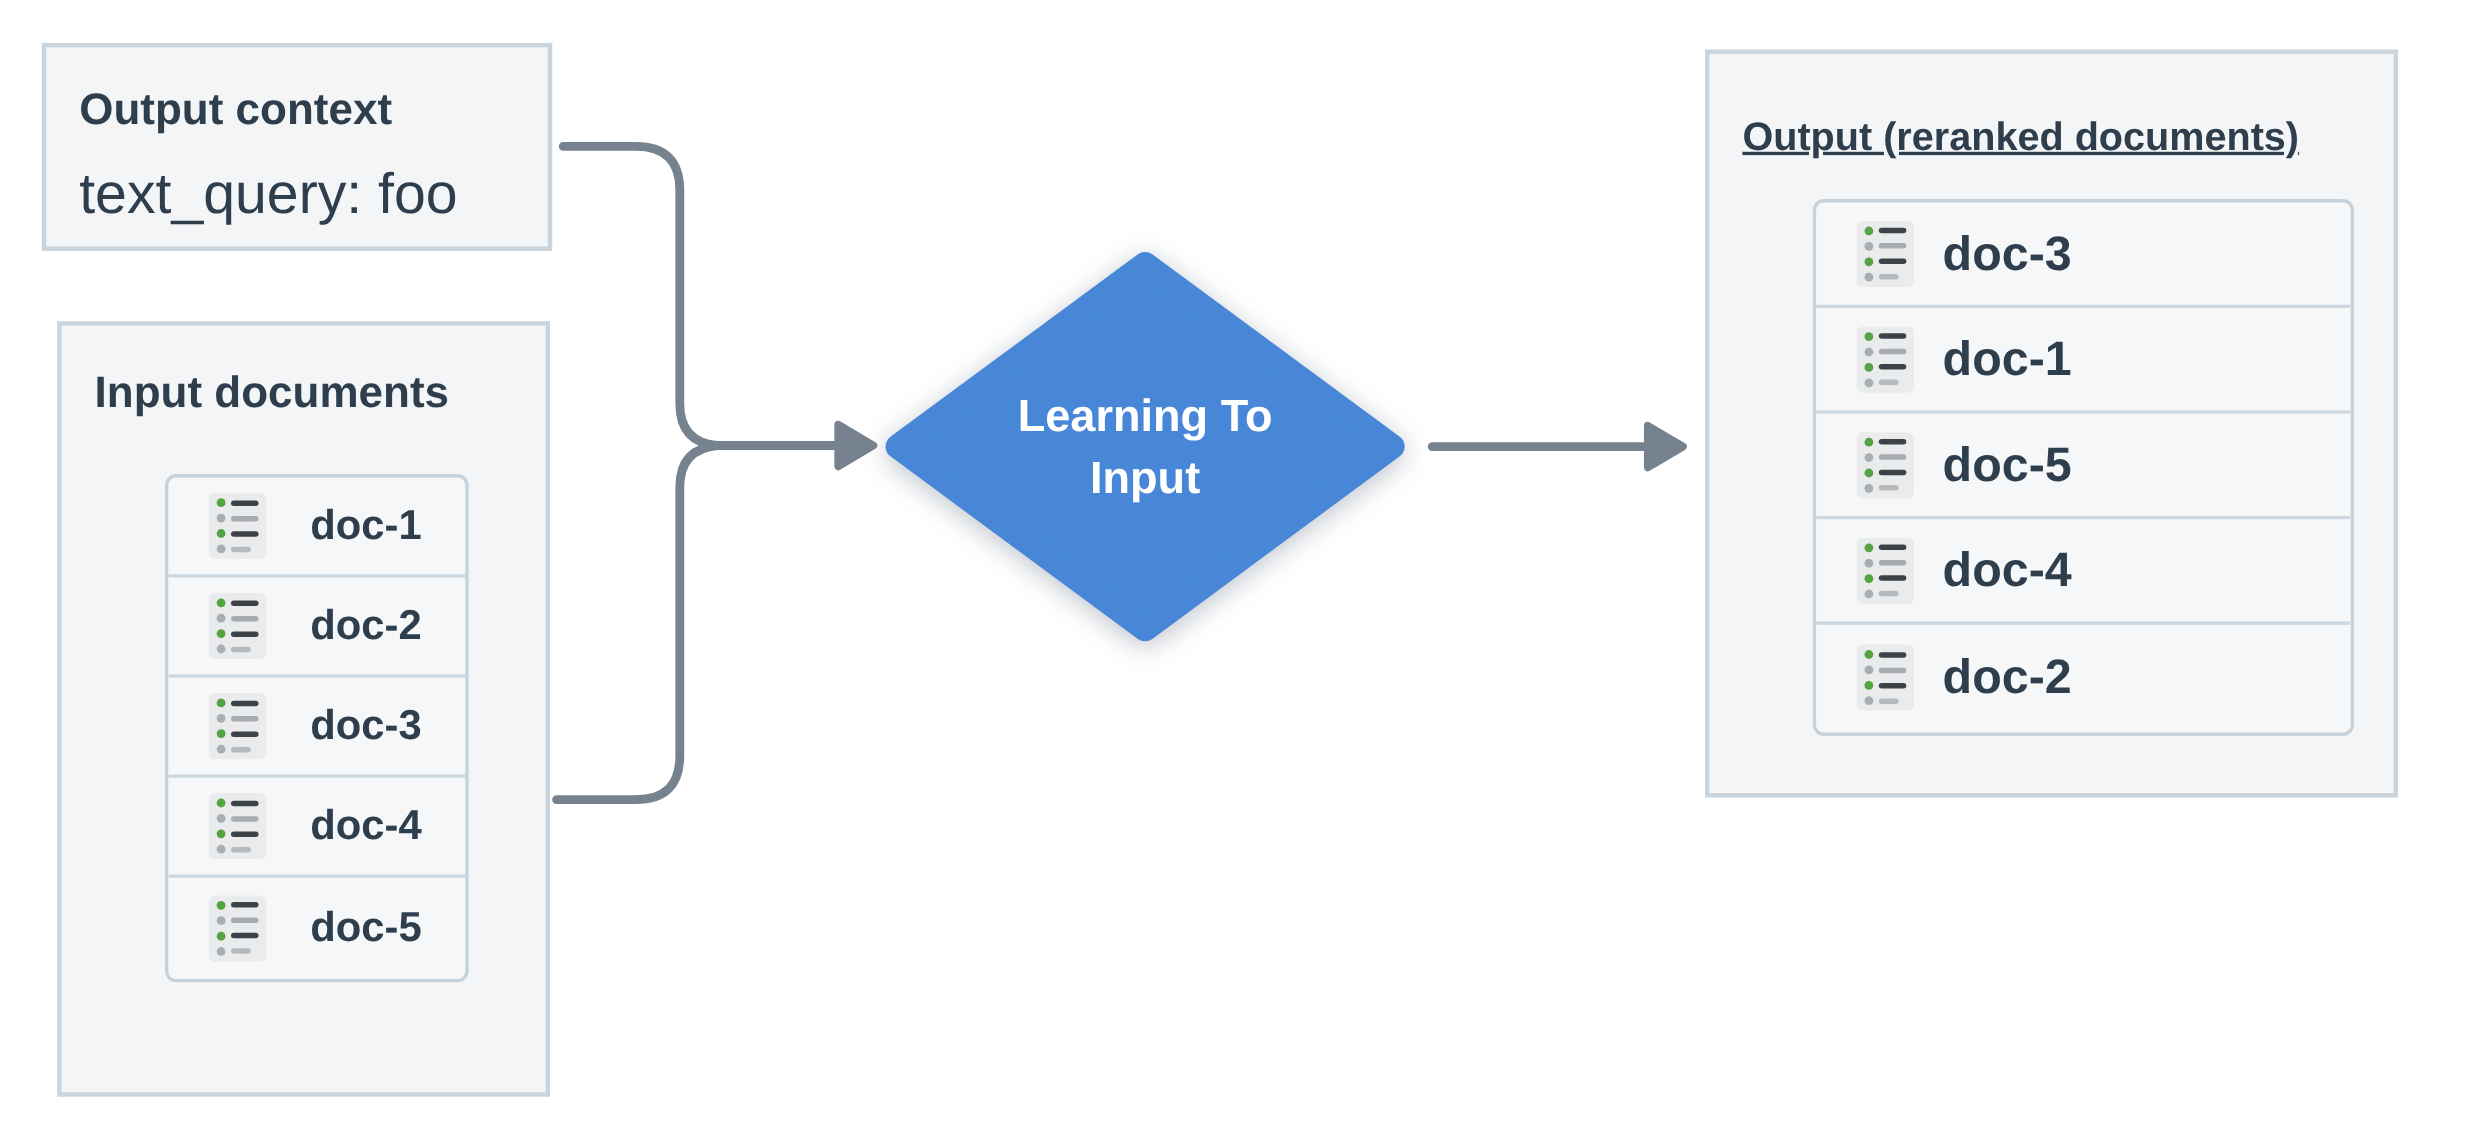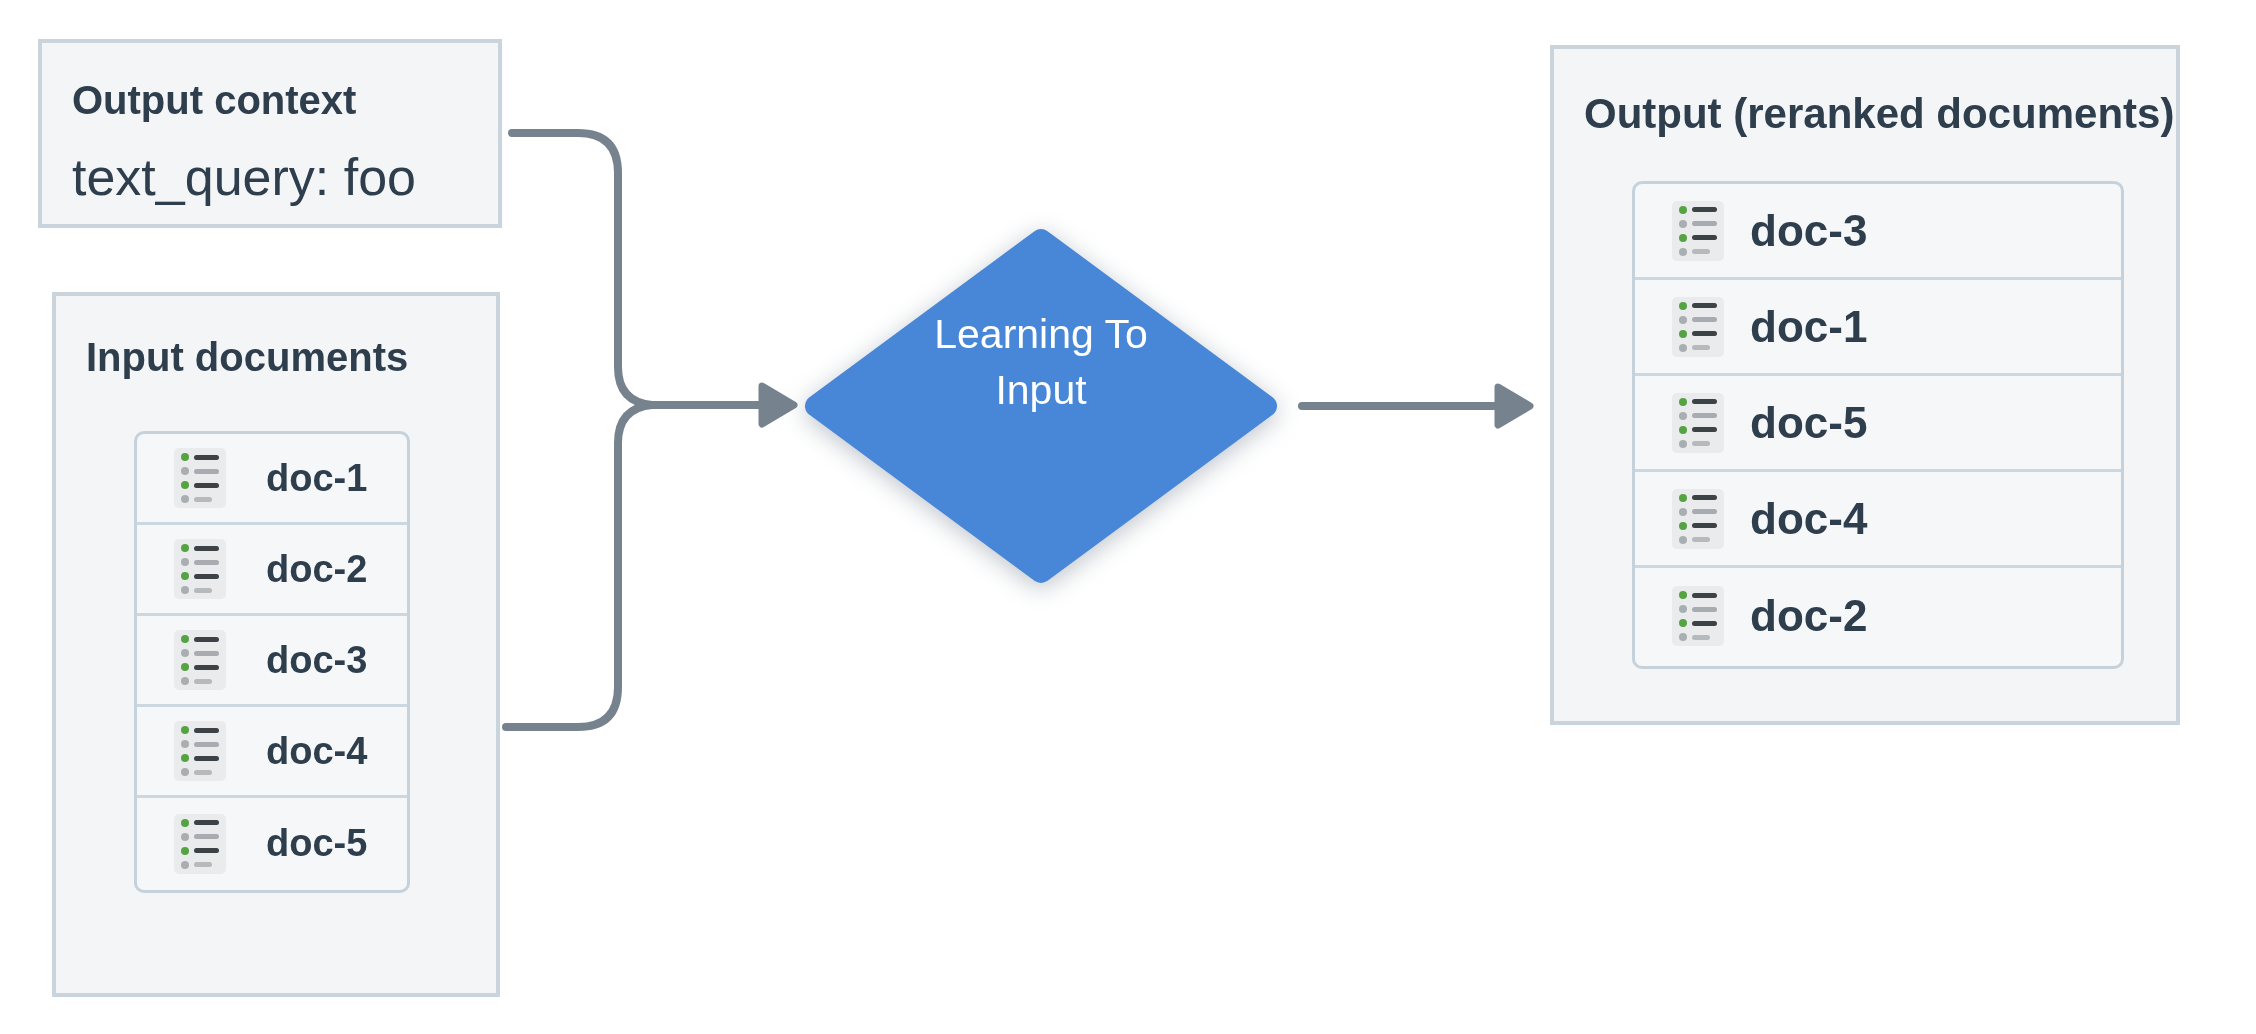--- a/index.html
+++ b/index.html
@@ -42,30 +42,31 @@
     font-weight: 400;
     font-size: 52px;
     line-height: 44px;
     white-space: nowrap;
   }
 
   #input-documents-box  { left: 52px;   top: 292px; width: 448px; height: 705px; }
   #input-documents-box .panel-title { top: 38px; }
 
   #output-box { left: 1550px; top: 45px; width: 630px; height: 680px; }
-  #output-box .panel-title { top: 42px; font-size: 42px; }
+  #output-box .panel-title { top: 52px; font-size: 36px; text-decoration: underline; }
 
   
   .doc-list {
     position: absolute;
     box-sizing: border-box;
     border: 3px solid #c6d2db;
     border-radius: 10px;
     background: #f5f7f9;
     overflow: hidden;
+    margin-left: 16px;
   }
   #input-documents-box .doc-list { left: 78px; top: 135px; width: 276px; height: 462px; }
   #output-box .doc-list          { left: 78px; top: 132px; width: 492px; height: 488px; }
 
   .doc-row {
     box-sizing: border-box;
     display: flex;
     align-items: center;
     border-bottom: 3px solid #ccd7df;
   }
@@ -116,23 +117,24 @@
 
   #diamond-label {
     position: absolute;
     left: 841px;
     top: 306px;
     width: 400px;
     height: 200px;
     display: flex;
     flex-direction: column;
     align-items: center;
+    justify-content: center;
     text-align: center;
     color: #ffffff;
-    font-weight: 400;
+    font-weight: 700;
     font-size: 41px;
     line-height: 56px;
   }
 </style>
 </head>
 <body>
 
 <div class="stage">
 
   <svg id="connector-svg" viewBox="0 0 2256 1034">

